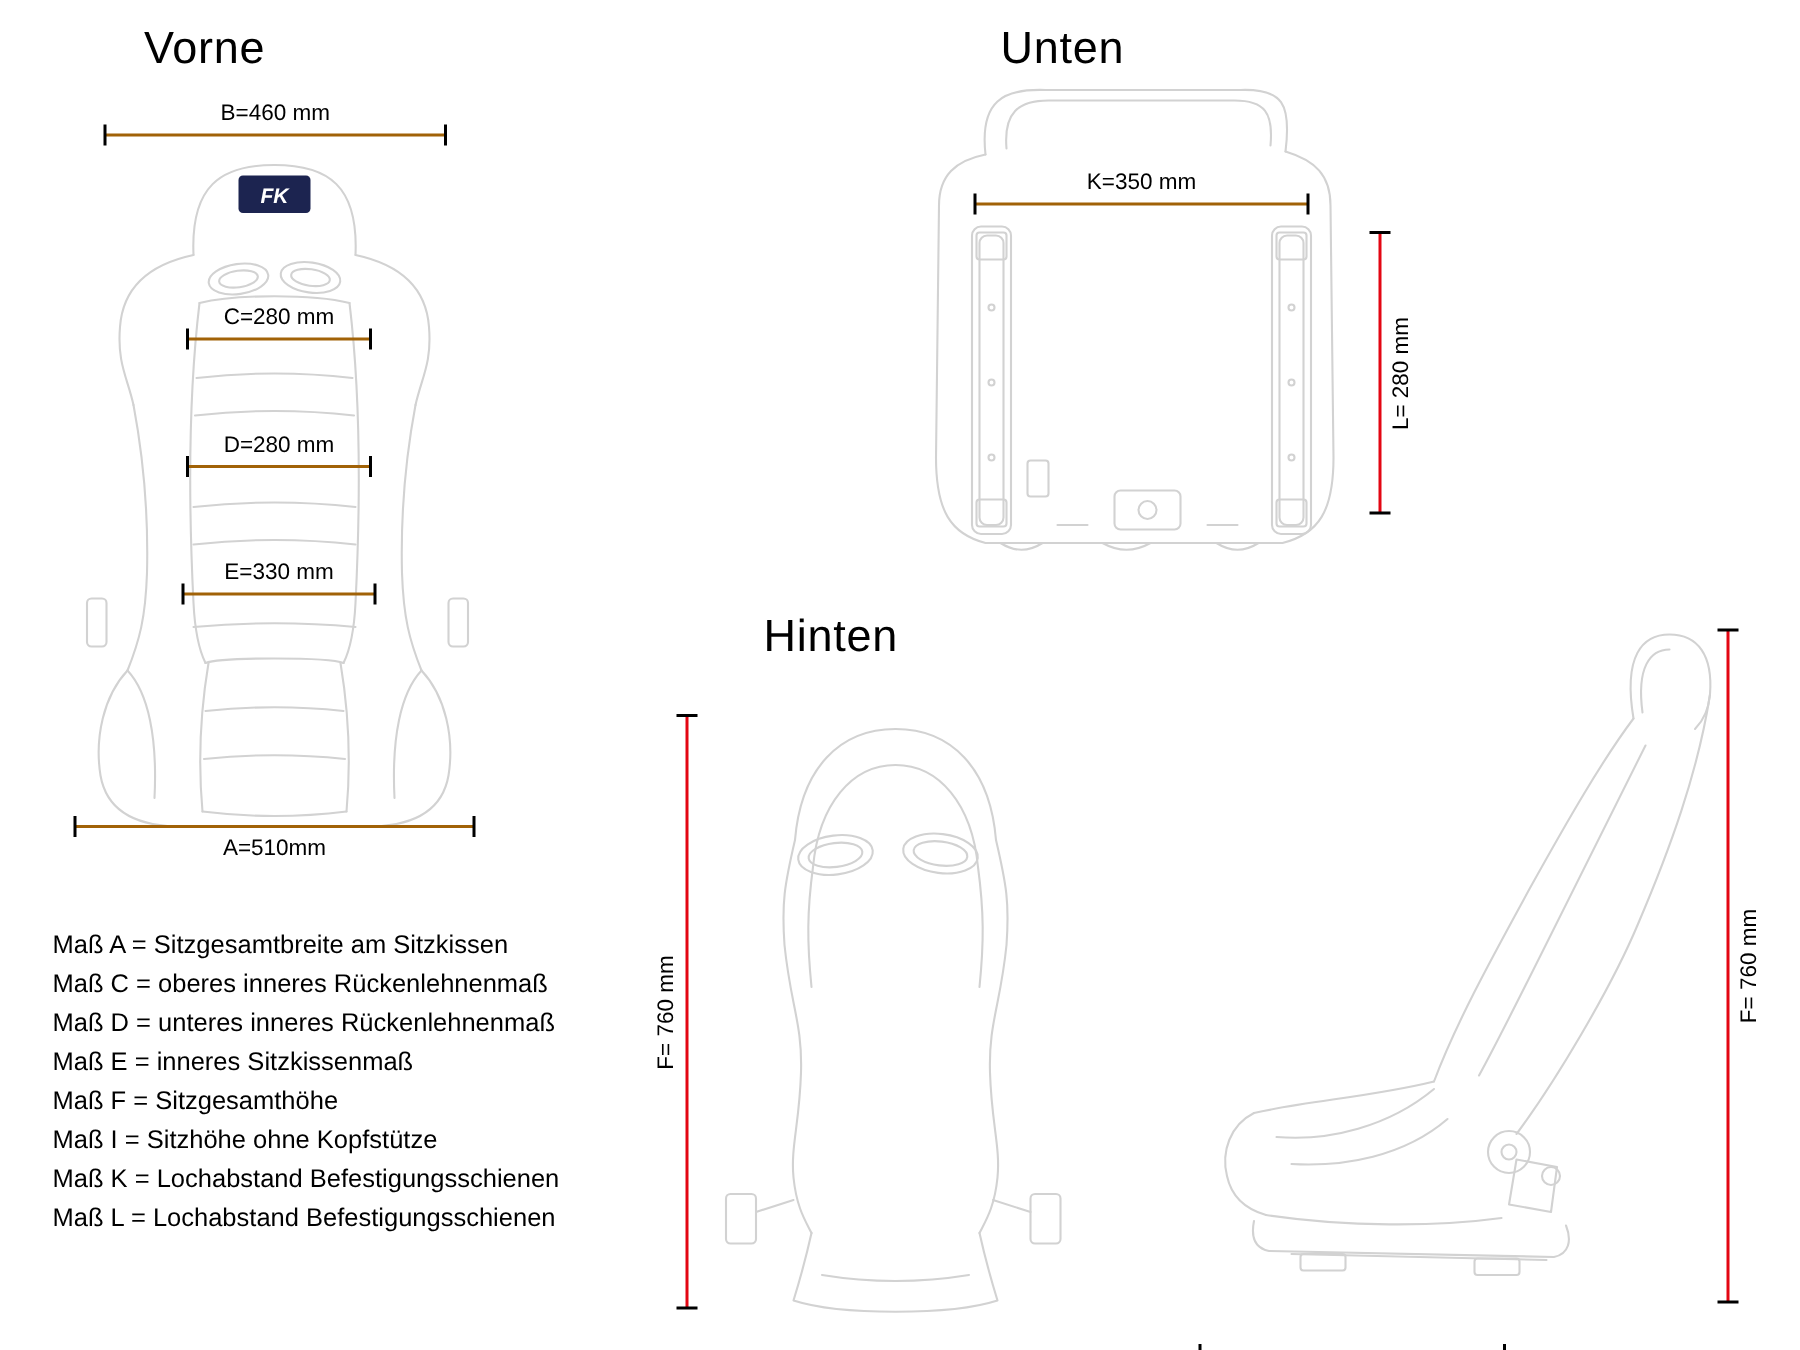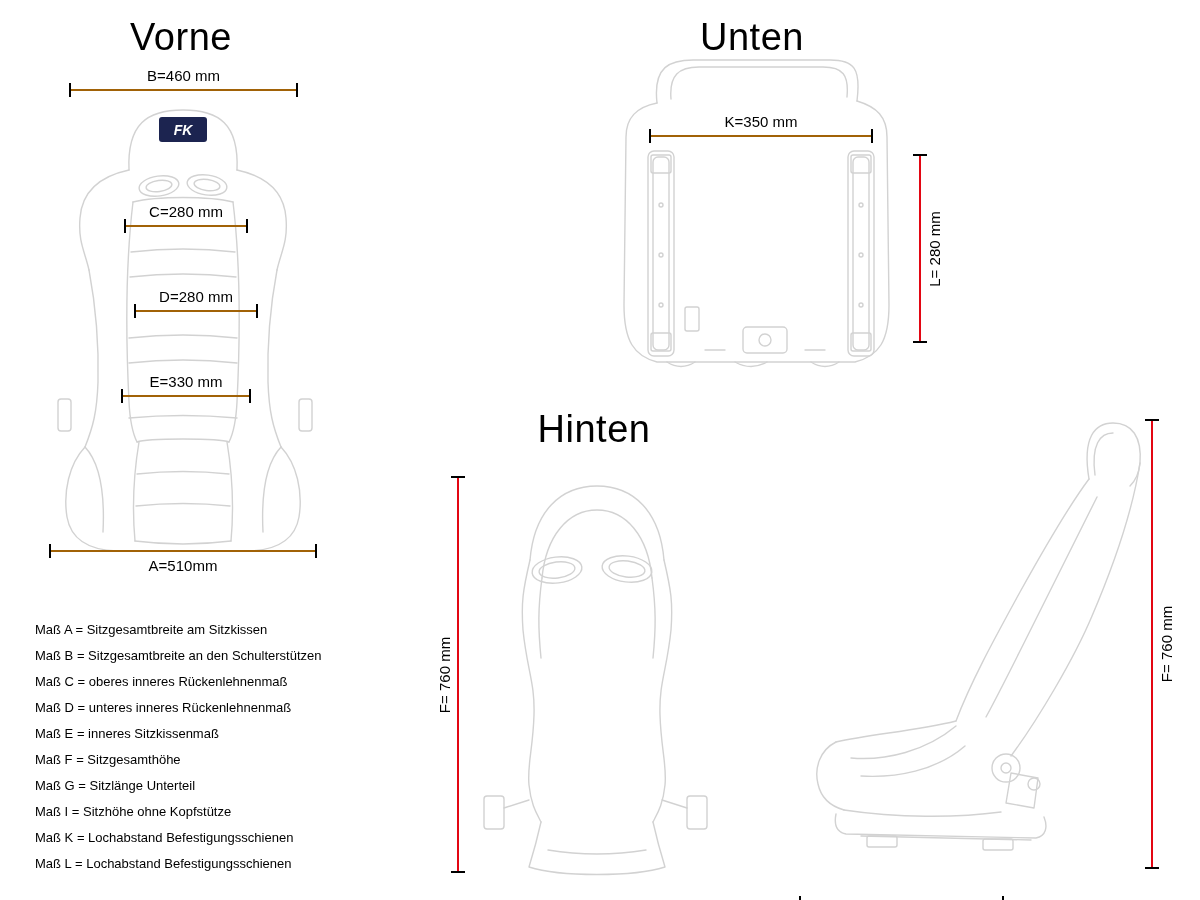--- a/index.html
+++ b/index.html
@@ -1,20 +1,20 @@
 <!DOCTYPE html>
 <html><head>
 <meta charset="utf-8">
 <style>
   * { margin:0; padding:0; box-sizing:border-box; }
   html,body { background:#ffffff; }
   body { font-family:"Liberation Sans", sans-serif; color:#000; }
   .canvas { position:relative; width:1200px; height:900px; background:#fff; overflow:hidden; }
 
-  .view-title { position:absolute; text-align:center; font-size:38px; color:#000; letter-spacing:.5px; }
+  .view-title { position:absolute; font-size:30px; color:#000; letter-spacing:.5px; }
 
   .sketch { position:absolute; }
   .sketch path, .sketch rect, .sketch ellipse, .sketch circle, .sketch line {
     fill:none; stroke:#d2d2d2; stroke-width:1.4; stroke-linecap:round; stroke-linejoin:round;
   }
   .sketch .logo-box { fill:#1c2450; stroke:none; }
   .sketch .logo-text { fill:#ffffff; stroke:none; font:italic bold 14px "Liberation Sans", sans-serif; }
 
   
   .dim-h { position:absolute; height:2px; background:#a16207; }
@@ -25,21 +25,21 @@
   .dim-v::before, .dim-v::after { content:""; position:absolute; left:-6px; width:14px; height:2px; background:#000; }
   .dim-v::before { top:-1px; } .dim-v::after { bottom:-1px; }
 
   .dlabel { position:absolute; white-space:nowrap; font-size:15px; color:#000; background:transparent; }
   .dim-h .dlabel.above { left:50%; top:-22px; transform:translateX(-50%); }
   .dim-h .dlabel.below { left:50%; top:7px;  transform:translateX(-50%); }
   .dim-v .dlabel.rot-right { top:50%; left:15px;  transform:translate(-50%,-50%) rotate(-90deg); }
   .dim-v .dlabel.rot-left  { top:50%; left:-13px; transform:translate(-50%,-50%) rotate(-90deg); }
 
   .legend { position:absolute; left:35px; top:617px; }
-  .legend-item { font-size:13px; line-height:26px; color:#000; }
+  .legend-item { font-size:17px; line-height:26px; color:#000; }
 </style>
 </head>
 <body>
 
 <div class="canvas">
 
   <div class="view-title" style="left:96px;  top:16px;  width:170px;">Vorne</div>
   <div class="view-title" style="left:509px; top:408px; width:170px;">Hinten</div>
   <div class="view-title" style="left:667px; top:16px;  width:170px;">Unten</div>
 
@@ -179,21 +179,21 @@
       <rect x="178" y="424" width="30" height="11" rx="2"></rect>
     </g>
   </svg>
 
   <div class="dim-h" style="left:70px; top:89px; width:227px;">
     <span class="dlabel above">B=460 mm</span>
   </div>
   <div class="dim-h" style="left:125px; top:225px; width:122px;">
     <span class="dlabel above">C=280 mm</span>
   </div>
-  <div class="dim-h" style="left:135px; top:310px; width:122px;">
+  <div class="dim-h" style="left:125px; top:310px; width:122px;">
     <span class="dlabel above">D=280 mm</span>
   </div>
   <div class="dim-h" style="left:122px; top:395px; width:128px;">
     <span class="dlabel above">E=330 mm</span>
   </div>
   <div class="dim-h" style="left:50px; top:550px; width:266px;">
     <span class="dlabel below">A=510mm</span>
   </div>
 
   <div class="dim-h" style="left:650px; top:135px; width:222px;">
@@ -209,24 +209,22 @@
 
   <div class="dim-v" style="left:1151px; top:420px; height:448px;">
     <span class="dlabel rot-right">F= 760 mm</span>
   </div>
   <div class="dim-h" style="left:800px; top:858px; width:203px;margin-top:44px;">
     <span class="dlabel below">G= 540 mm</span>
   </div>
 
   <div class="legend">
     <div class="legend-item">Maß A = Sitzgesamtbreite am Sitzkissen</div>
-    <div class="legend-item">Maß B = Sitzgesamtbreite an den Schulterstützen</div>
     <div class="legend-item">Maß C = oberes inneres Rückenlehnenmaß</div>
     <div class="legend-item">Maß D = unteres inneres Rückenlehnenmaß</div>
     <div class="legend-item">Maß E = inneres Sitzkissenmaß</div>
     <div class="legend-item">Maß F = Sitzgesamthöhe</div>
-    <div class="legend-item">Maß G = Sitzlänge Unterteil</div>
     <div class="legend-item">Maß I = Sitzhöhe ohne Kopfstütze</div>
     <div class="legend-item">Maß K = Lochabstand Befestigungsschienen</div>
     <div class="legend-item">Maß L = Lochabstand Befestigungsschienen</div>
   </div>
 
 </div>
 
 </body></html>

